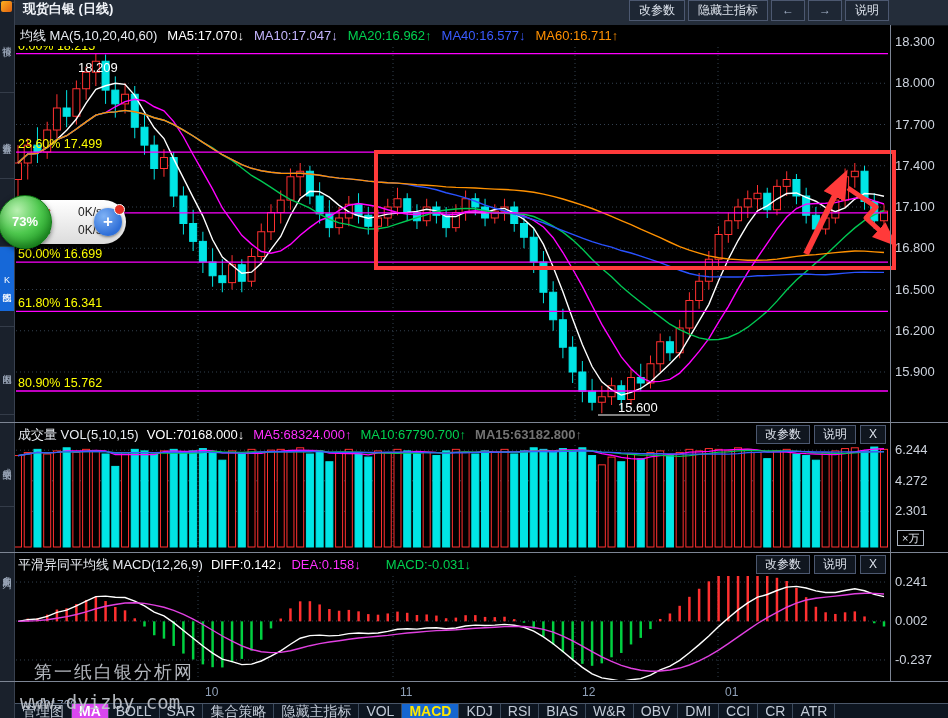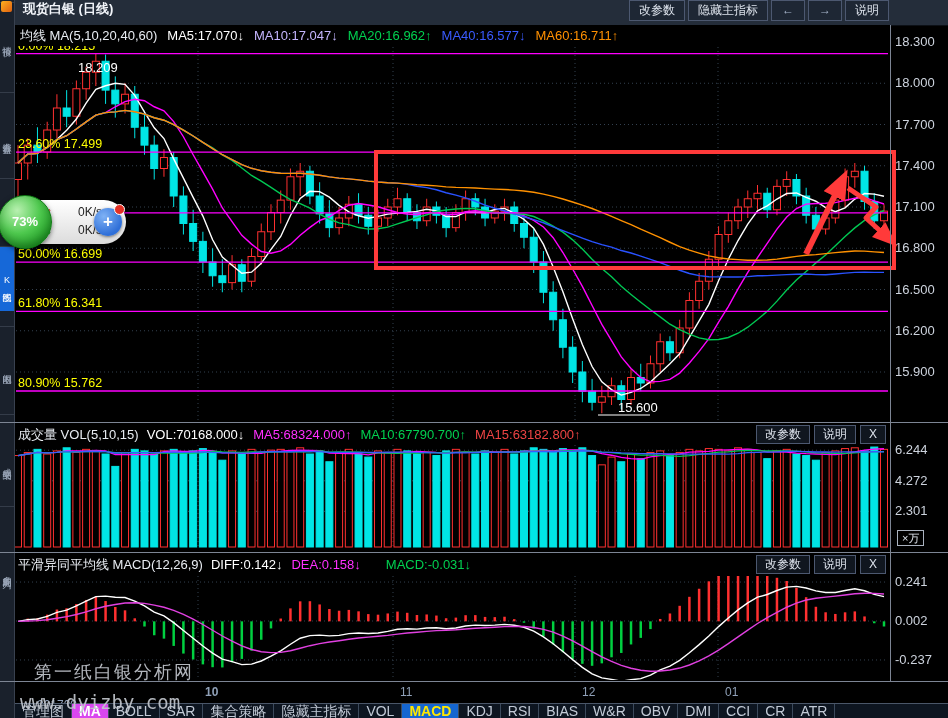--- a/index.html
+++ b/index.html
@@ -547,41 +547,41 @@
     <div class="tb-end-gap"></div>
   </div>
 
   <div class="ma-row">
     <span class="lbl">均线 MA(5,10,20,40,60)</span>
     <span id="ma-vals"><span class="val" style="color: rgb(255, 255, 255);">MA5:17.070↓</span><span class="val" style="color: #c4b5fd;">MA10:17.047↓</span><span class="val" style="color: rgb(0, 208, 80);">MA20:16.962↑</span><span class="val" style="color: rgb(58, 91, 255);">MA40:16.577↓</span><span class="val" style="color: rgb(255, 144, 0);">MA60:16.711↑</span></span>
   </div>
 
   <div class="pane-header" style="top:424px">
     <span class="lbl">成交量 VOL(5,10,15)</span>
-    <span id="vol-vals"><span class="val" style="color: rgb(255, 255, 255);">VOL:70168.000↓</span><span class="val" style="color: rgb(255, 48, 255);">MA5:68324.000↑</span><span class="val" style="color: rgb(0, 208, 80);">MA10:67790.700↑</span><span class="val" style="color: #ef4444;">MA15:63182.800↑</span></span>
+    <span id="vol-vals"><span class="val" style="color: rgb(255, 255, 255);">VOL:70168.000↓</span><span class="val" style="color: rgb(255, 48, 255);">MA5:68324.000↑</span><span class="val" style="color: rgb(0, 208, 80);">MA10:67790.700↑</span><span class="val" style="color: #737373; font-weight: bold;">MA15:63182.800↑</span></span>
     <div class="ph-spacer"></div>
     <span id="vol-btns"><span class="ph-btn" style="display: inline-block;">改参数</span><span class="ph-btn" style="display: inline-block;">说明</span><span class="ph-btn" style="display: inline-block;">X</span></span>
   </div>
 
   <div class="pane-header" style="top:554px">
     <span class="lbl">平滑异同平均线 MACD(12,26,9)</span>
     <span id="macd-vals"><span class="val" style="color: rgb(255, 255, 255);">DIFF:0.142↓</span><span class="val" style="color: rgb(255, 48, 255);">DEA:0.158↓</span><span class="val" style="color: rgb(0, 208, 80); padding-left: 16px;">MACD:-0.031↓</span></span>
     <div class="ph-spacer"></div>
     <span id="macd-btns"><span class="ph-btn" style="display: inline-block;">改参数</span><span class="ph-btn" style="display: inline-block;">说明</span><span class="ph-btn" style="display: inline-block;">X</span></span>
   </div>
 
   <div class="hsep" style="top:422px;width:948px"></div>
   <div class="hsep" style="top:552px;width:948px"></div>
   <div class="hsep" style="top:681px;width:948px"></div>
   <div class="vsep"></div>
   <div class="unit-box" style="top:530px">×万</div>
 
   <div class="xaxis" id="xaxis">
       <div class="xlab" style="left: 22px; margin-top: 13px;">201709</div>
-      <div class="xlab" style="left: 190px; font-weight: bold;">10</div>
+      <div class="xlab" style="left: 190px;">10</div>
       <div class="xlab" style="left: 385px;">11</div>
       <div class="xlab" style="left: 567px;">12</div>
       <div class="xlab" style="left: 710px; text-align: center;">01</div>
     </div>
 
   <div class="tabs" id="tabs">
       <div class="tab">管理图</div>
       <div class="tab act-blue">MA</div>
       <div class="tab">BOLL</div>
       <div class="tab">SAR</div>

